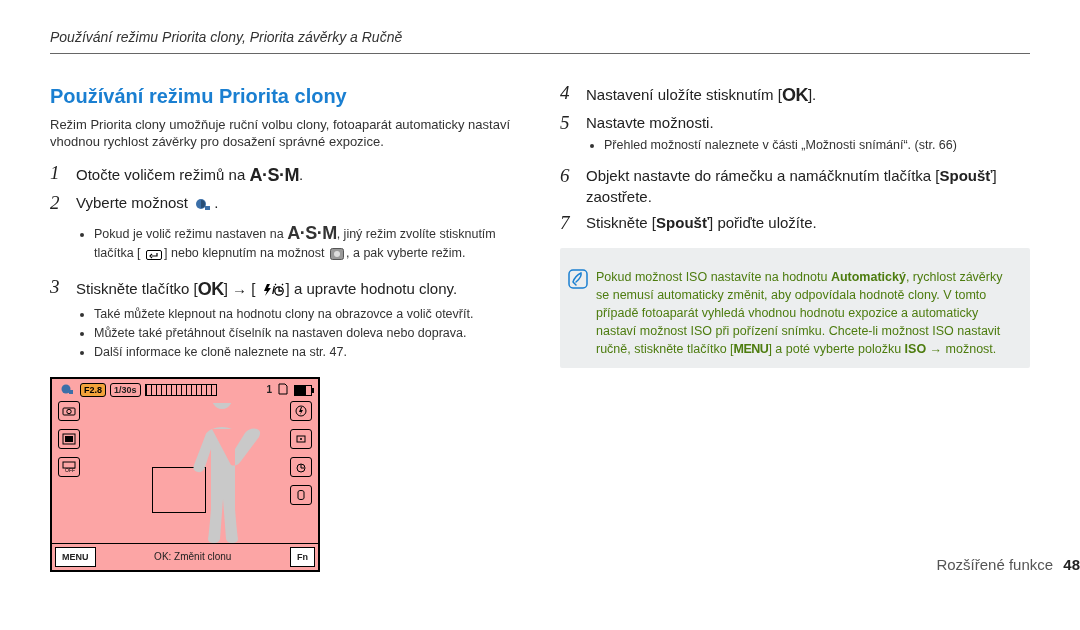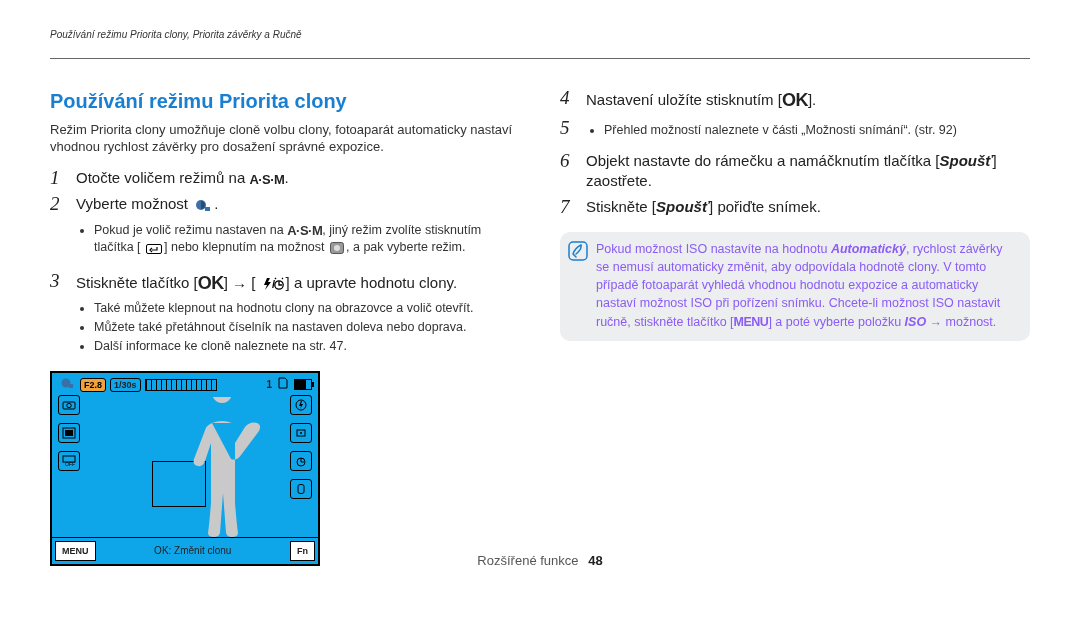--- a/index.html
+++ b/index.html
@@ -13,23 +13,23 @@
     font-size: 14px;
     line-height: 1.35;
   }
   .page {
     padding: 28px 50px 12px 50px;
     box-sizing: border-box;
     position: relative;
   }
   .header-line {
     font-style: italic;
-    font-size: 10px;
+    font-size: 14px;
     color: #333;
-    margin-bottom: 16px;
+    margin-bottom: 6px;
   }
   .header-rule {
     border: none;
     border-top: 1px solid #666;
     margin: 0 0 20px 0;
   }
   .columns {
     display: flex;
     gap: 40px;
     margin-top: 29px;
@@ -87,45 +87,44 @@
   ul.sub li {
     margin-bottom: 2px;
   }
   .inline-icon {
     display: inline-block;
     vertical-align: -3px;
     margin: 0 2px;
   }
   .bold {
     font-weight: 700;
-    font-style: italic;
   }
   
   .keyframe {
     display: inline-block;
     font-weight: 700;
     font-size: 18px;
     letter-spacing: -0.5px;
     vertical-align: -1px;
   }
   .mode-asm {
     font-family: "Arial Black", Arial, sans-serif;
     font-weight: 900;
-    font-size: 13px;
+    font-size: 18px;
     letter-spacing: -0.5px;
     vertical-align: -1px;
   }
   .note-box {
     display: flex;
     background: #eceeef;
-    border-radius: 10px;
-    padding: 8px 12px 10px 8px;
+    border-radius: 2px;
+    padding: 20px 12px 10px 8px;
     margin-top: 14px;
     font-size: 12.5px;
-    color: #8b5cf6;
+    color: #4d7c0f;
   }
   .note-icon {
     flex: none;
     margin-right: 8px;
     margin-top: 1px;
   }
   .note-icon svg { display: block; }
   .note-text { flex: 1; line-height: 1.45; }
   .menu-word {
     font-weight: 900;
@@ -134,21 +133,21 @@
   }
 
   
   .camera-screen {
     width: 270px;
     height: 195px;
     border: 2px solid #000;
     margin-top: 10px;
     position: relative;
     box-sizing: border-box;
-    background: #0ea5e9;
+    background: #fca5a5;
     font-family: Arial, sans-serif;
   }
   .cs-topbar {
     position: absolute;
     top: 4px;
     left: 6px;
     right: 6px;
     display: flex;
     align-items: center;
     gap: 4px;
@@ -250,22 +249,22 @@
     justify-content: center;
     font-size: 10px;
     text-align: right;
   }
 
   .footer {
     position: absolute;
     bottom: 8px;
     left: 0;
     width: 100%;
-    text-align: center;
-    font-size: 13px;
+    text-align: right;
+    font-size: 15px;
     color: #555;
   }
   .footer .pg {
     font-weight: 700;
     color: #222;
     margin-left: 6px;
   }
 </style>
 </head>
 <body>
@@ -273,21 +272,21 @@
 <div class="page">
 
   <div class="header-line">Používání režimu Priorita clony, Priorita závěrky a Ručně</div>
   <hr class="header-rule">
 
   <div class="columns">
 
     <div class="col">
 
       <h2 class="section-title">Používání režimu Priorita clony</h2>
-      <p class="intro">Režim Priorita clony umožňuje cloně volbu clony, fotoaparát automaticky nastaví vhodnou rychlost závěrky pro dosažení správné expozice.</p>
+      <p class="intro">Režim Priorita clony umožňuje ruční volbu clony, fotoaparát automaticky nastaví vhodnou rychlost závěrky pro dosažení správné expozice.</p>
 
       <ol class="steps">
 
         <li>
           <span class="step-num">1</span>
           <span class="step-body">
             <span class="main-line">
               <span>Otočte voličem režimů na </span>
               <span class="mode-asm">A·S·M</span><span>.</span>
             </span>
@@ -449,40 +448,41 @@
           <span class="step-body">
             <span class="main-line">
               <span>Nastavení uložíte stisknutím [</span><span class="keyframe">OK</span><span>].</span>
             </span>
           </span>
         </li>
 
         <li>
           <span class="step-num">5</span>
           <span class="step-body">
+            <span class="main-line">Nastavte možnosti.</span>
             <ul class="sub">
-              <li>Přehled možností naleznete v části „Možnosti snímání“. (str. 92)</li>
+              <li>Přehled možností naleznete v části „Možnosti snímání“. (str. 66)</li>
             </ul>
           </span>
         </li>
 
         <li>
           <span class="step-num">6</span>
           <span class="step-body">
             <span class="main-line">
               <span>Objekt nastavte do rámečku a namáčknutím tlačítka [</span><span class="bold">Spoušť</span><span>] zaostřete.</span>
             </span>
           </span>
         </li>
 
         <li>
           <span class="step-num">7</span>
           <span class="step-body">
             <span class="main-line">
-              <span>Stiskněte [</span><span class="bold">Spoušť</span><span>] pořiďte snímek.</span>
+              <span>Stiskněte [</span><span class="bold">Spoušť</span><span>] pořiďte uložíte.</span>
             </span>
           </span>
         </li>
       </ol>
 
       <div class="note-box">
         <span class="note-icon">
           <svg width="20" height="20" viewBox="0 0 20 20">
             <rect x="1" y="1" width="18" height="18" rx="4" fill="none" stroke="#1a7fd1" stroke-width="1.5"></rect>
             <path d="M5 13 l3 3 M5 13 q2 -6 8 -9 q1 4 -5 9" fill="none" stroke="#1a7fd1" stroke-width="1.5" stroke-linecap="round"></path>

